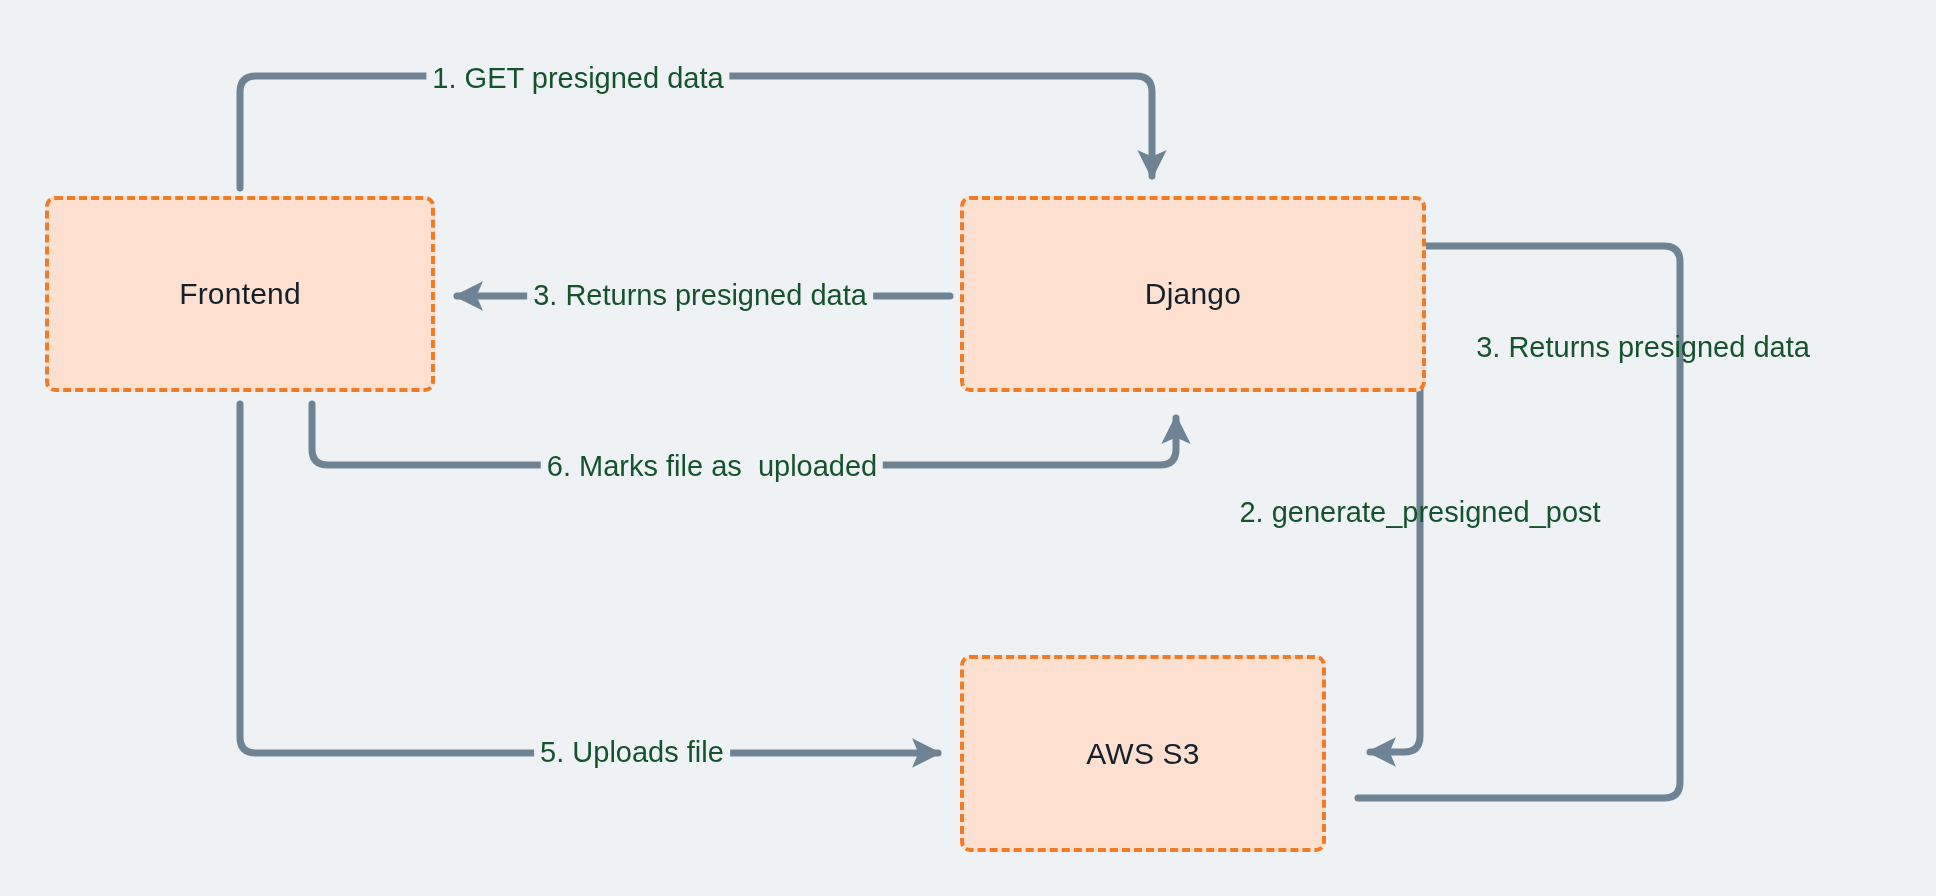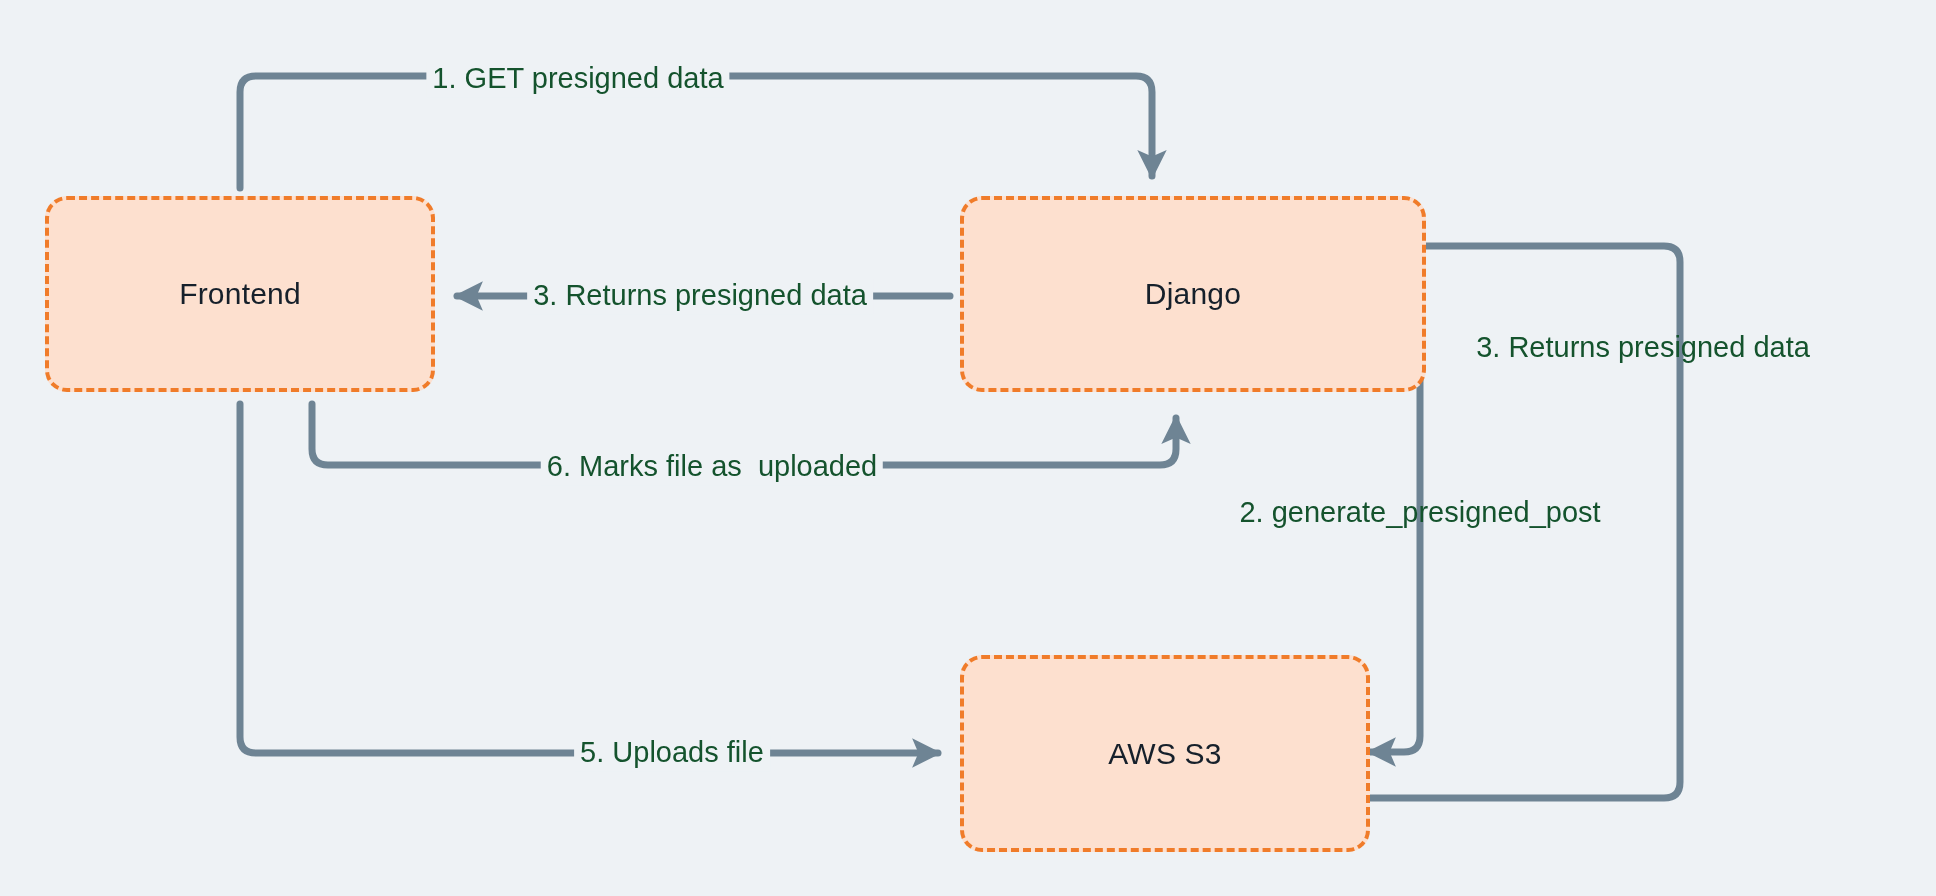--- a/index.html
+++ b/index.html
@@ -21,21 +21,21 @@
   #wires {
     position: absolute;
     inset: 0;
     width: 1936px;
     height: 896px;
   }
   .node {
     position: absolute;
     box-sizing: border-box;
     border: 4px dashed #f07c2a;
-    border-radius: 22px;
+    border-radius: 10px;
     background: #fde0cf;
     display: flex;
     align-items: center;
     justify-content: center;
     z-index: 2;
   }
   .node-label {
     font-family: "Liberation Sans", sans-serif;
     font-size: 30px;
     color: #16202b;
@@ -87,29 +87,29 @@
   </svg>
 
   <div class="node" style="left:45px; top:196px; width:390px; height:196px;">
     <span class="node-label">Frontend</span>
   </div>
 
   <div class="node" style="left:960px; top:196px; width:466px; height:196px;">
     <span class="node-label">Django</span>
   </div>
 
-  <div class="node" style="left:960px; top:655px; width:410px; height:197px;justify-content:center;">
+  <div class="node" style="left:960px; top:655px; width:366px; height:197px;justify-content:center;">
     <span class="node-label">AWS S3</span>
   </div>
 
   <div class="edge-label" style="left:578px; top:79px;">1. GET presigned data</div>
 
   <div class="edge-label" style="left:700px; top:296px;">3. Returns presigned data</div>
 
   <div class="edge-label nobg" style="left:1643px; top:348px;text-align:center;">3. Returns presigned data</div>
 
   <div class="edge-label nobg" style="left:1420px; top:513px;">2. generate_presigned_post</div>
 
   <div class="edge-label" style="left:712px; top:467px;">6. Marks file as  uploaded</div>
 
-  <div class="edge-label" style="left:632px; top:753px;margin-left:40px;">5. Uploads file</div>
+  <div class="edge-label" style="left:632px; top:753px;">5. Uploads file</div>
 
 </div>
 
 </body></html>

